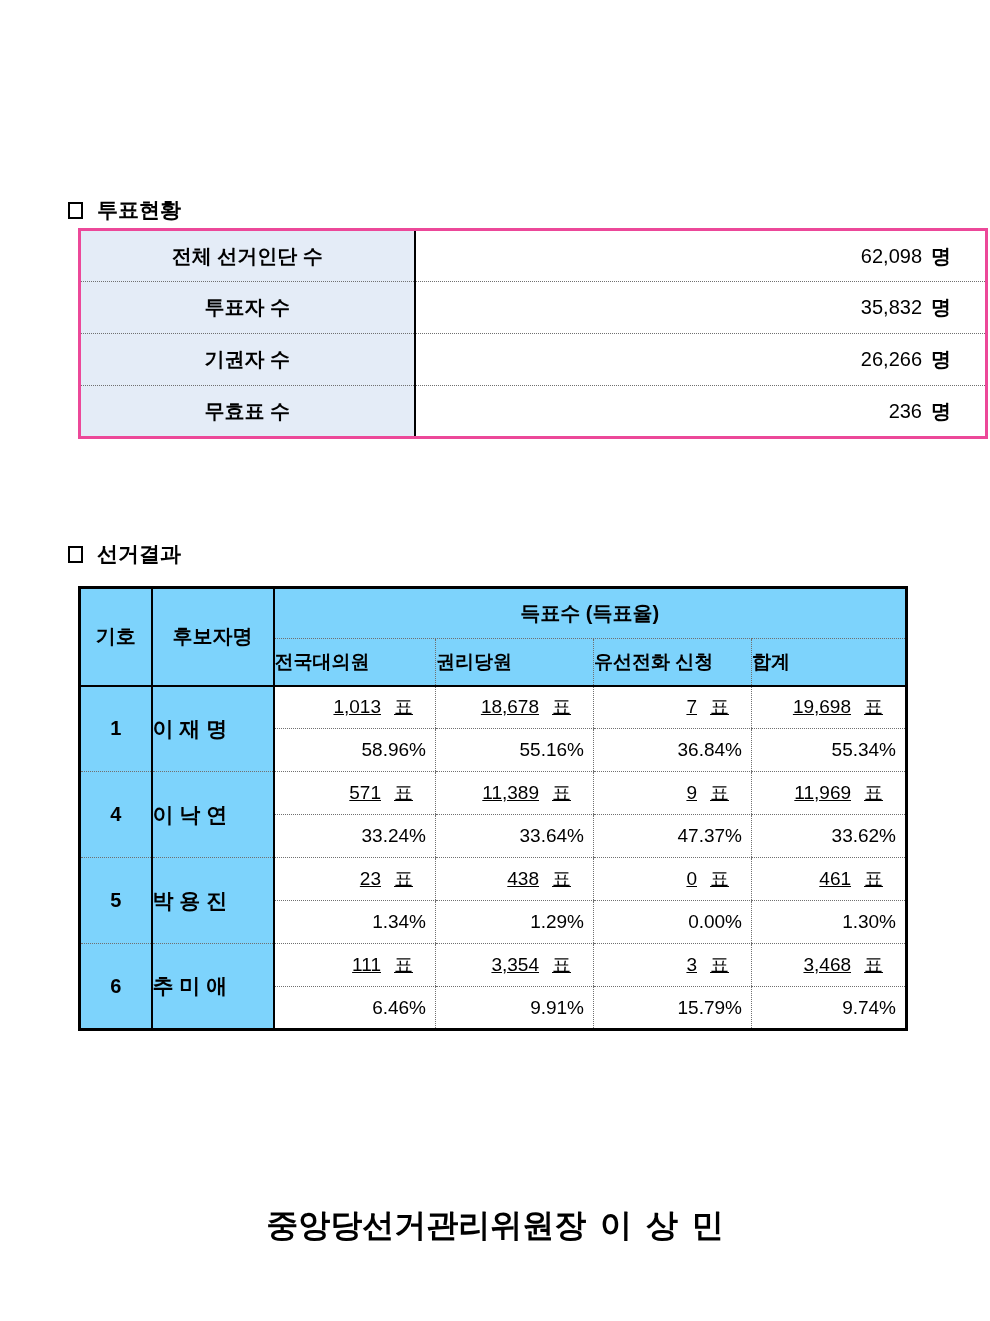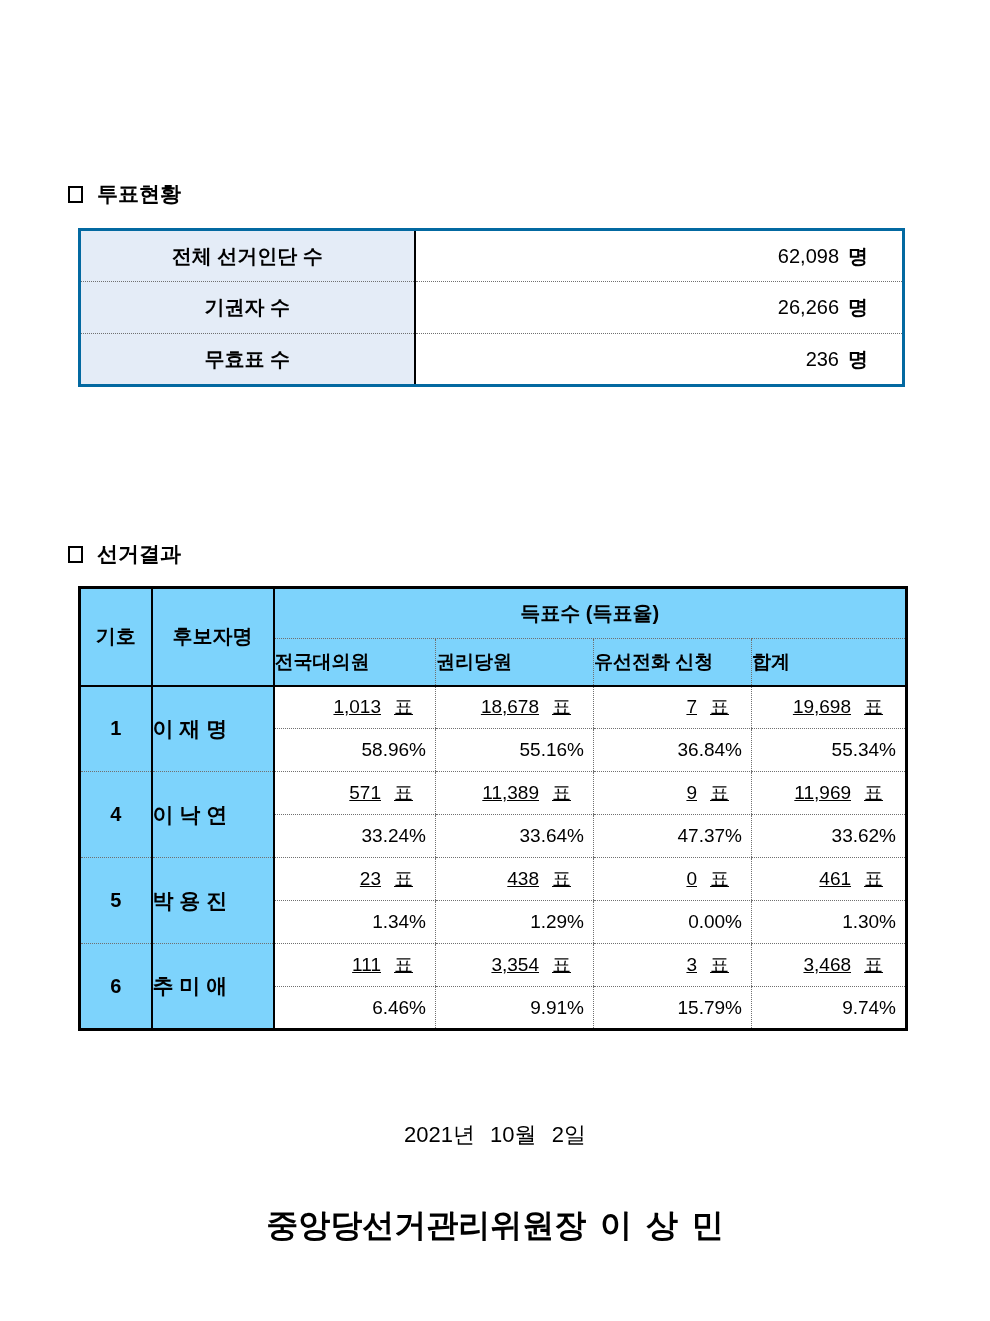--- a/index.html
+++ b/index.html
@@ -16,33 +16,33 @@
     position: absolute; top: 104px; left: 0; width: 990px;
     text-align: center; font-size: 26px; font-weight: bold;
     letter-spacing: 0.5px;
   }
 
   .section-header {
     position: absolute; left: 68px;
     font-size: 21px; font-weight: bold;
     display: flex; align-items: center;
   }
-  .section-header.s1 { top: 180px; }
+  .section-header.s1 { top: 196px; }
   .section-header.s2 { top: 540px; }
   .sq-icon {
     display: inline-block; width: 15px; height: 17px;
     border: 2px solid #000; margin-right: 14px;
   }
 
   table { border-collapse: collapse; table-layout: fixed; }
 
   
   .t1 {
     position: absolute; top: 228px; left: 78px;
-    width: 827px; border: 3px solid #0369a1;
+    width: 910px; border: 3px solid #ec4899;
   }
   .t1 th {
     width: 335px; height: 52px;
     background: #e4ecf7;
     font-size: 20px; font-weight: bold; text-align: center;
     border-right: 2px solid #000;
     border-bottom: 1px dotted #707070;
   }
   .t1 td {
     height: 52px; font-size: 20px;
@@ -110,20 +110,24 @@
   <div class="section-header s1">
     <span class="sq-icon"></span>
     <span>투표현황</span>
   </div>
 
   <table class="t1">
     <tbody>
         <tr>
       <th>전체 선거인단 수</th>
       <td class="val"><span>62,098</span><span class="unit">명</span></td>
+    </tr>
+    <tr>
+      <th>투표자 수</th>
+      <td class="val"><span>35,832</span><span class="unit">명</span></td>
     </tr>
     <tr>
       <th>기권자 수</th>
       <td class="val"><span>26,266</span><span class="unit">명</span></td>
     </tr>
     <tr>
       <th>무효표 수</th>
       <td class="val"><span>236</span><span class="unit">명</span></td>
     </tr>
   </tbody>
@@ -211,16 +215,15 @@
     </tr>
     <tr>
       <td class="pct">6.46%</td>
       <td class="pct">9.91%</td>
       <td class="pct">15.79%</td>
       <td class="pct">9.74%</td>
     </tr>
   </tbody>
     </table>
 
-  <div class="doc-date">2021년 10월 2일</div>
   <div class="doc-signature">중앙당선거관리위원장 이 상 민</div>
 
 </div>
 
 </body></html>

